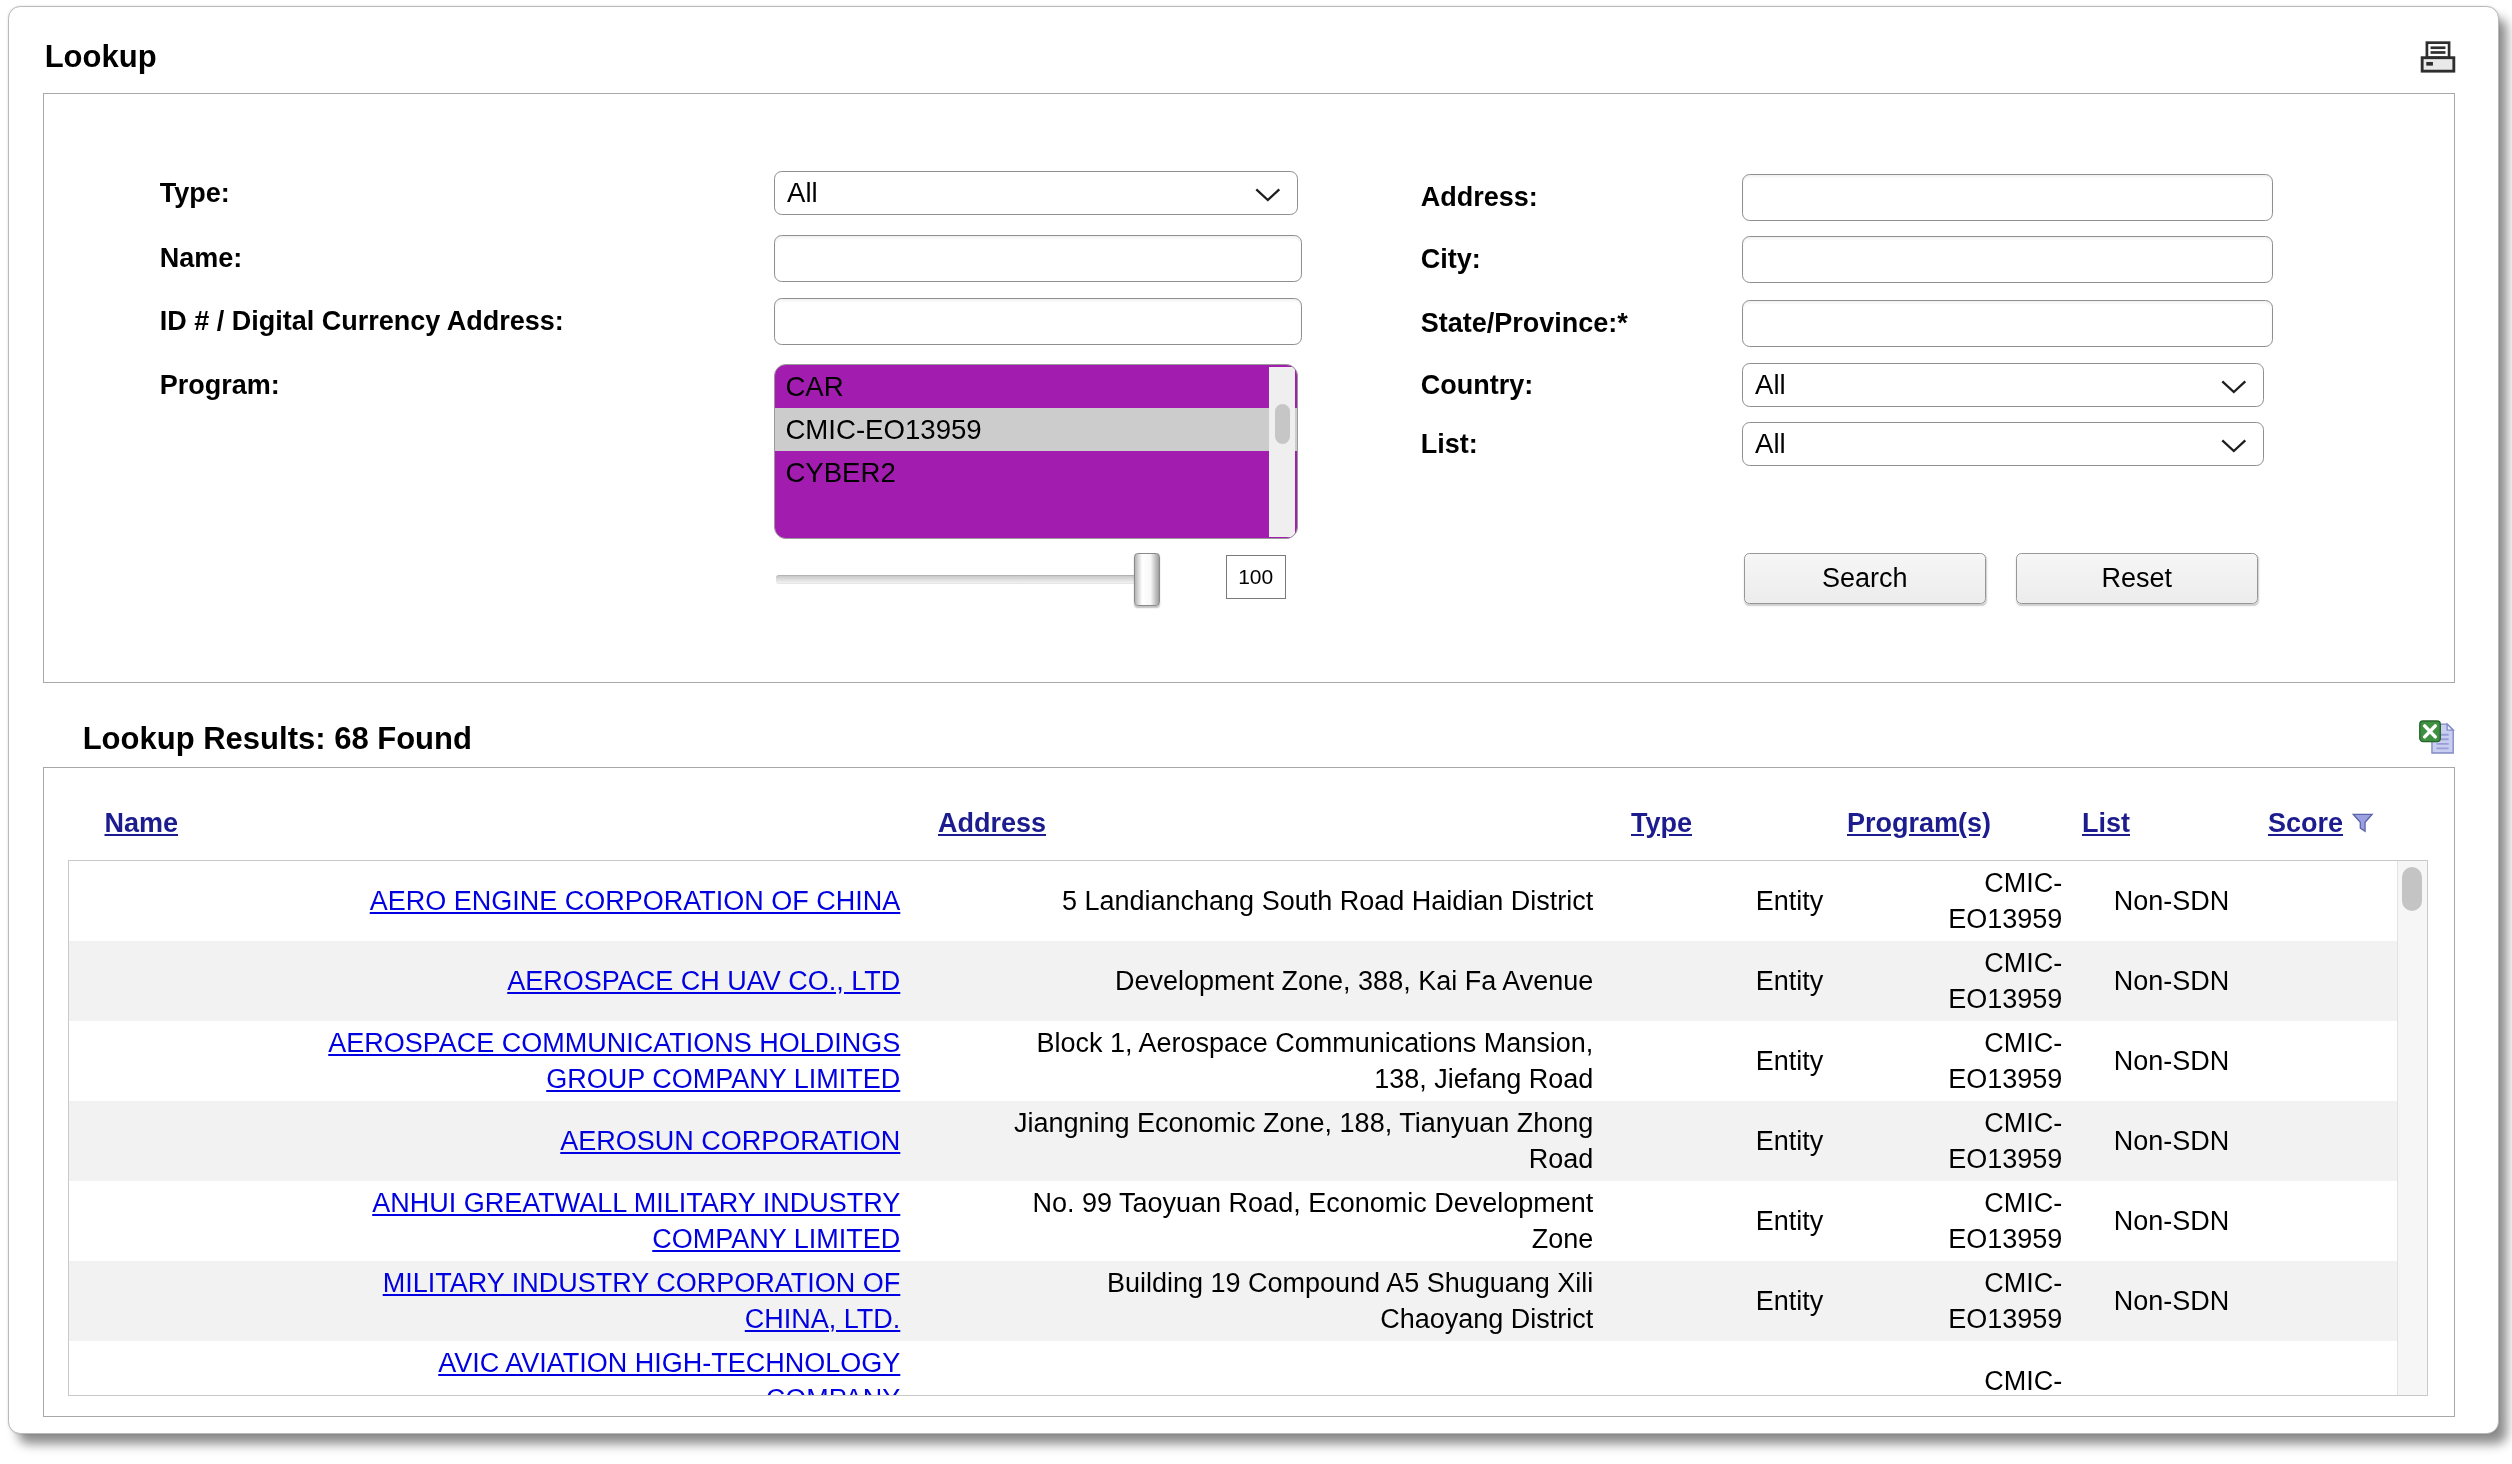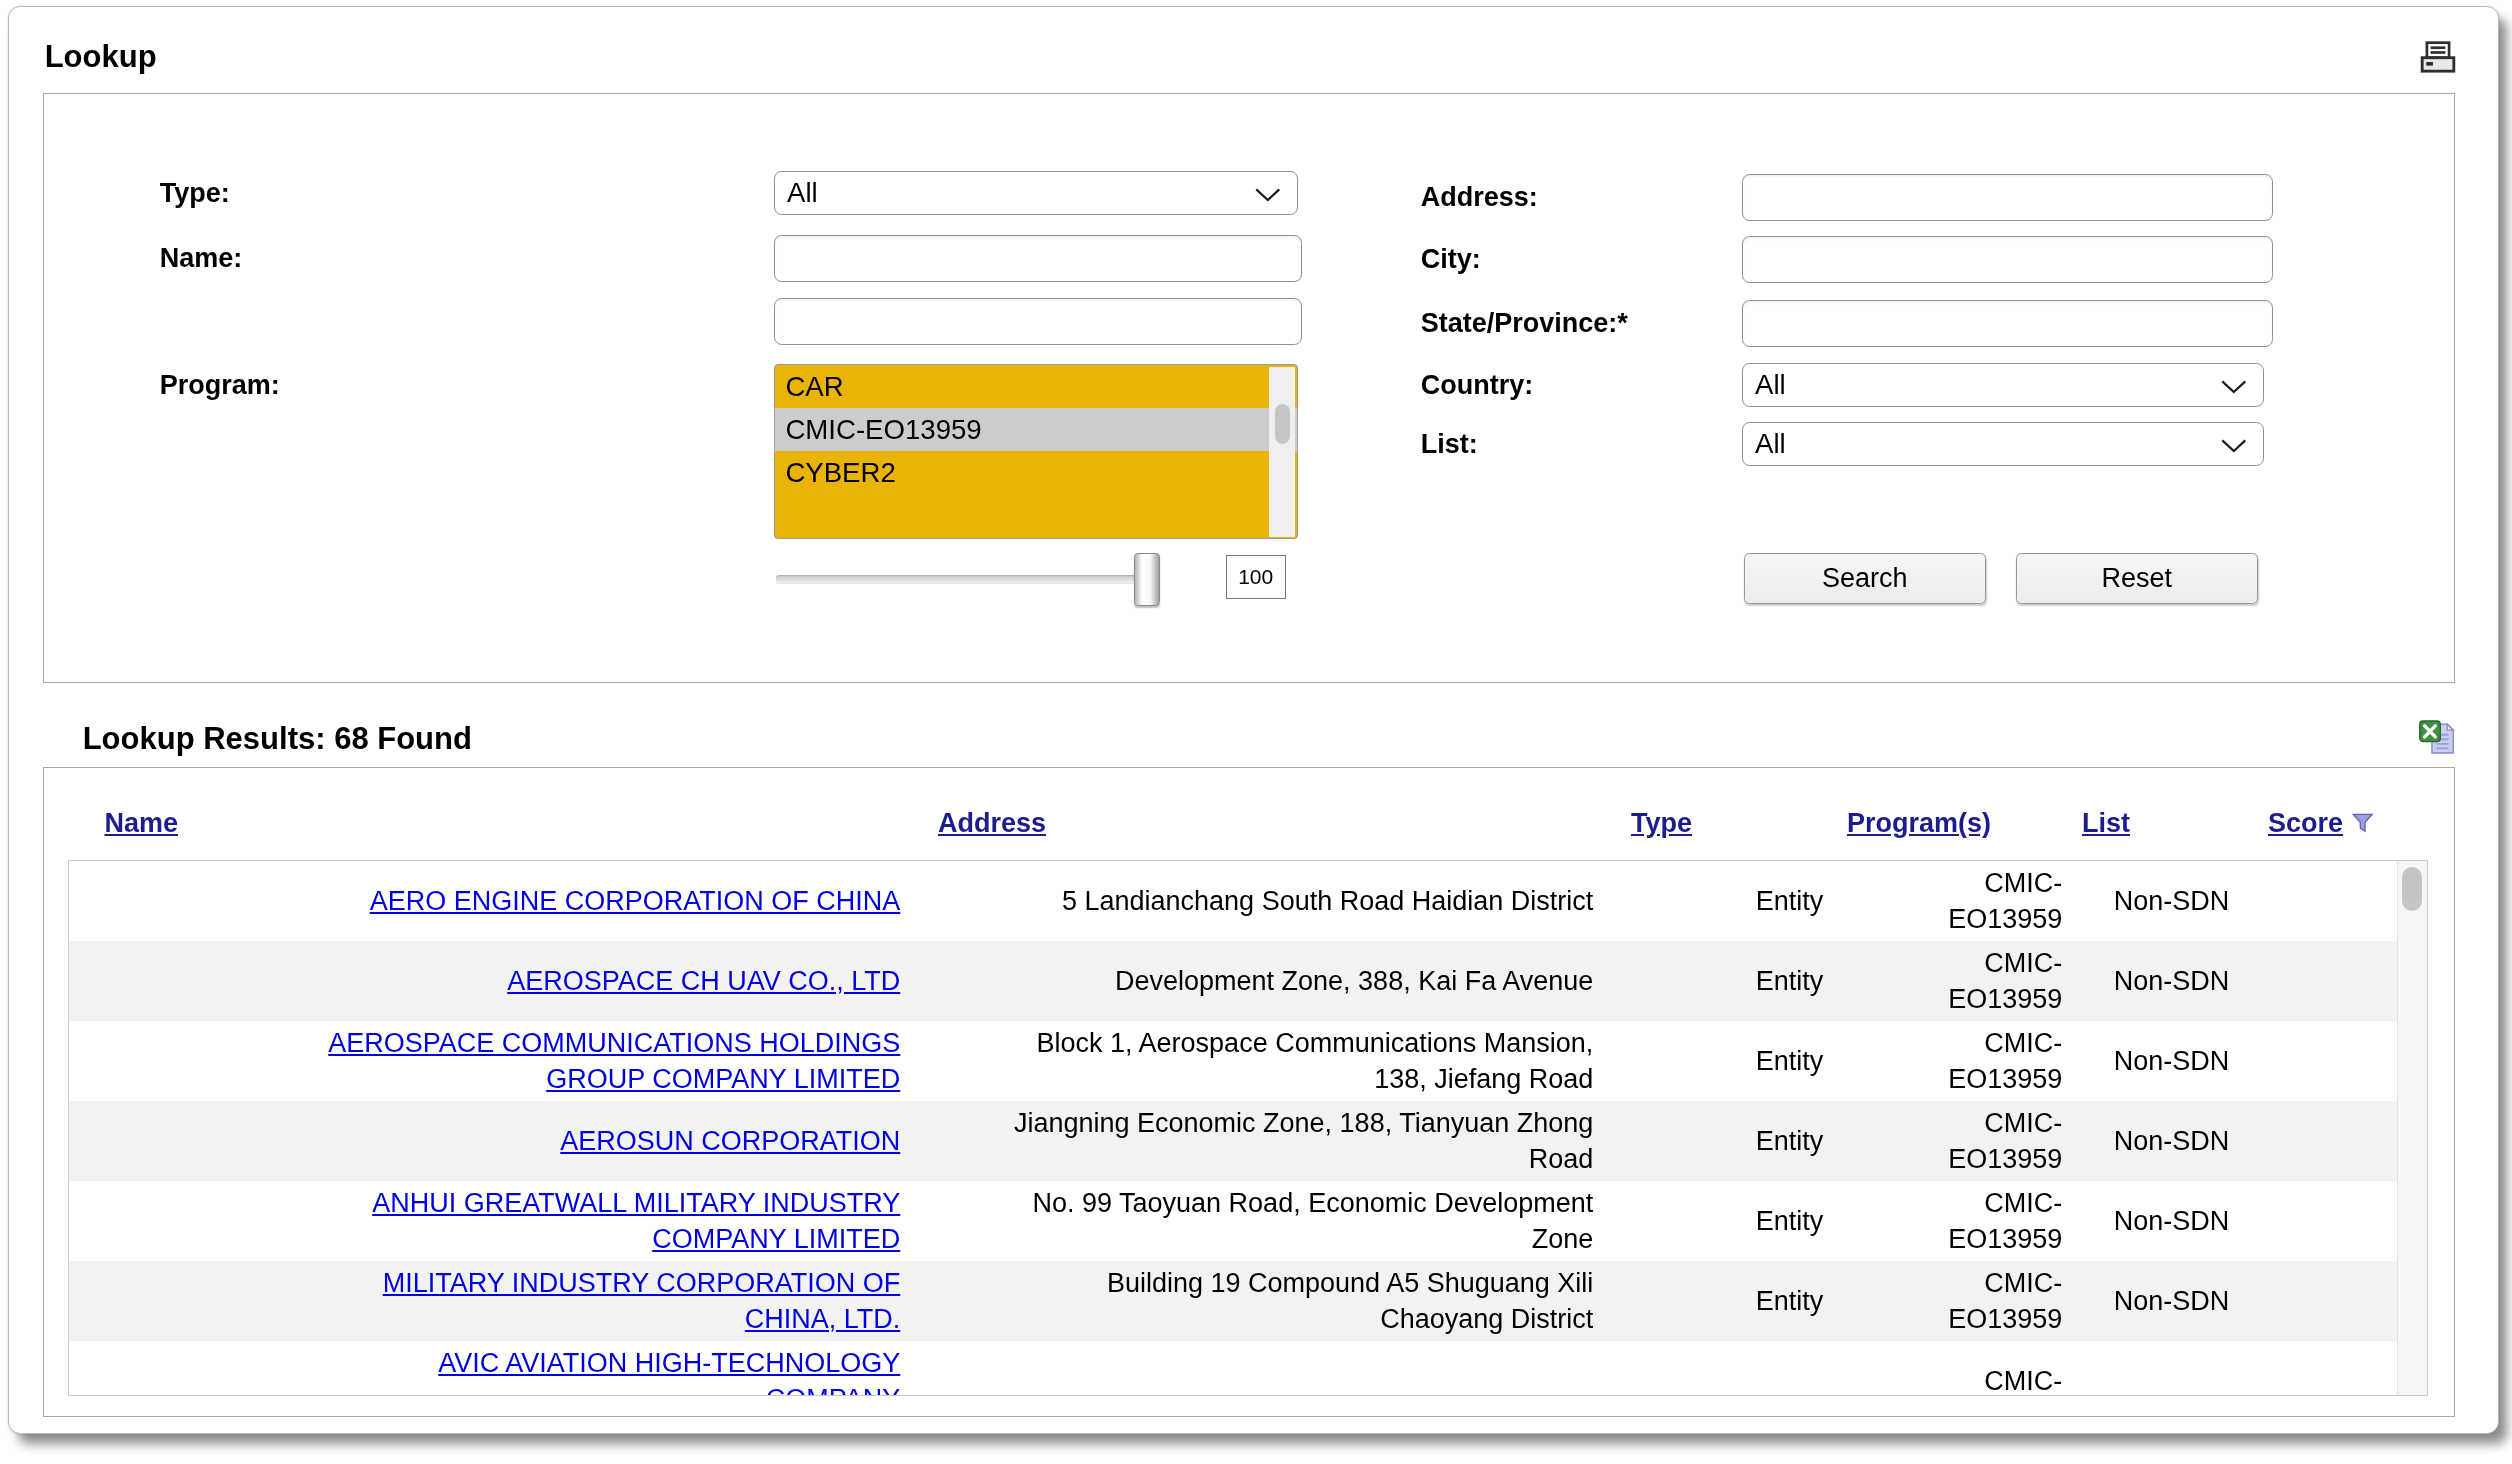--- a/index.html
+++ b/index.html
@@ -13,21 +13,21 @@
   .abs{position:absolute;}
   .title{font-size:31px;font-weight:bold;}
   .panel{position:absolute;background:#fff;border:1.5px solid #a8a8a8;}
   .flabel{position:absolute;font-size:27px;font-weight:bold;display:flex;align-items:center;}
   .tinput{position:absolute;background:#fff;border:1.5px solid #8f8f8f;border-radius:7.7px;
     font-size:27.6px;font-family:"Liberation Sans",sans-serif;padding:0 10.7px;box-sizing:border-box;
     box-shadow:inset 0 2.3px 2.3px rgba(0,0,0,.05);}
   .selectbox{position:absolute;background:#fff;border:1.5px solid #8f8f8f;border-radius:7.7px;
     display:flex;align-items:center;box-sizing:border-box;font-size:27.6px;padding-left:12.3px;}
   .selectbox .chev{position:absolute;right:15.3px;top:50%;transform:translateY(-44%);}
-  .listbox{position:absolute;background:#eab308;border:1.5px solid #9a9a9a;border-radius:4px;
+  .listbox{position:absolute;background:#a21caf;border:1.5px solid #9a9a9a;border-radius:12px;
     box-sizing:border-box;overflow:hidden;}
   .lb-opt{height:43px;line-height:43px;font-size:27.6px;padding-left:10.7px;white-space:nowrap;}
   .lb-opt.selected{background:var(--sel-bg);}
   .lb-scroll{position:absolute;top:1.5px;right:1.5px;bottom:1.5px;width:26px;background:#efefef;}
   .lb-thumb{position:absolute;left:5.4px;top:37px;width:15.3px;height:40px;border-radius:7.7px;background:#c6c6c6;}
   .slider-track{position:absolute;height:6.9px;border-radius:3.1px;background:linear-gradient(180deg,#c9c9c9,#f2f2f2);
     border-top:0.8px solid #b3b3b3;border-bottom:0.8px solid #e6e6e6;}
   .slider-handle{position:absolute;width:24.5px;height:51px;border:0.8px solid #8a8a8a;border-radius:3.8px;
     background:linear-gradient(90deg,#b5b5b5,#ffffff 30%,#f7f7f7 65%,#9e9e9e);box-shadow:0 1.5px 1.5px rgba(0,0,0,.25);}
   .score-box{position:absolute;border:1.5px solid #7a7a7a;background:#fff;font-size:21px;
@@ -81,20 +81,21 @@
       <line x1="7.3" y1="7.2" x2="16.7" y2="7.2" stroke="#2e2e2e" stroke-width="1.7"></line>
       <rect x="2" y="10.5" width="20" height="8.5" fill="#e9e9e9" stroke="#2e2e2e" stroke-width="1.8"></rect>
       <rect x="4.6" y="13.2" width="4.2" height="2.3" fill="#2e2e2e"></rect>
     </svg>
   </div>
 
   <div class="panel" style="left:34px;top:86px;width:2410px;height:588px;">
 
     <div class="flabel" style="left:116px;top:77px;height:44px;">Type:</div>
     <div class="flabel" style="left:116px;top:141px;height:47px;">Name:</div>
+    <div class="flabel" style="left:116px;top:204px;height:47px;">ID # / Digital Currency Address:</div>
     <div class="flabel" style="left:116px;top:270px;height:43px;">Program:</div>
 
     <div class="selectbox" style="left:730px;top:77px;width:524px;height:44px;">
       <span>All</span>
       <span class="chev">
         <svg width="27.6" height="17" viewBox="0 0 36 22">
             <polyline points="3,3 18,17 33,3" fill="none" stroke="#1e1e1e" stroke-width="3"></polyline>
           </svg>
       </span>
     </div>

